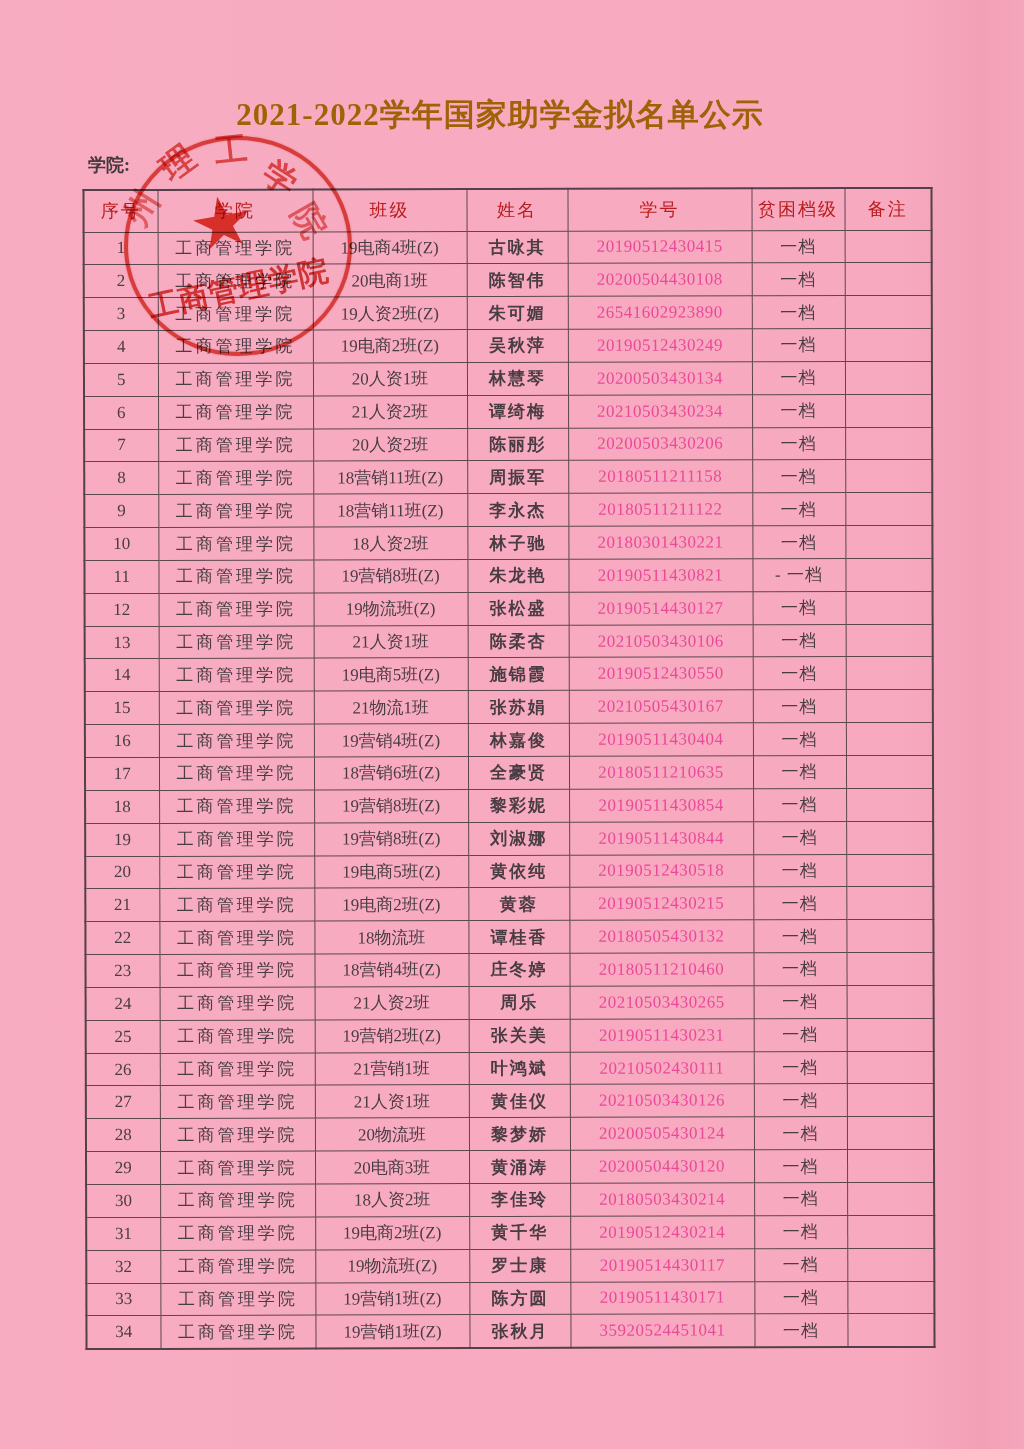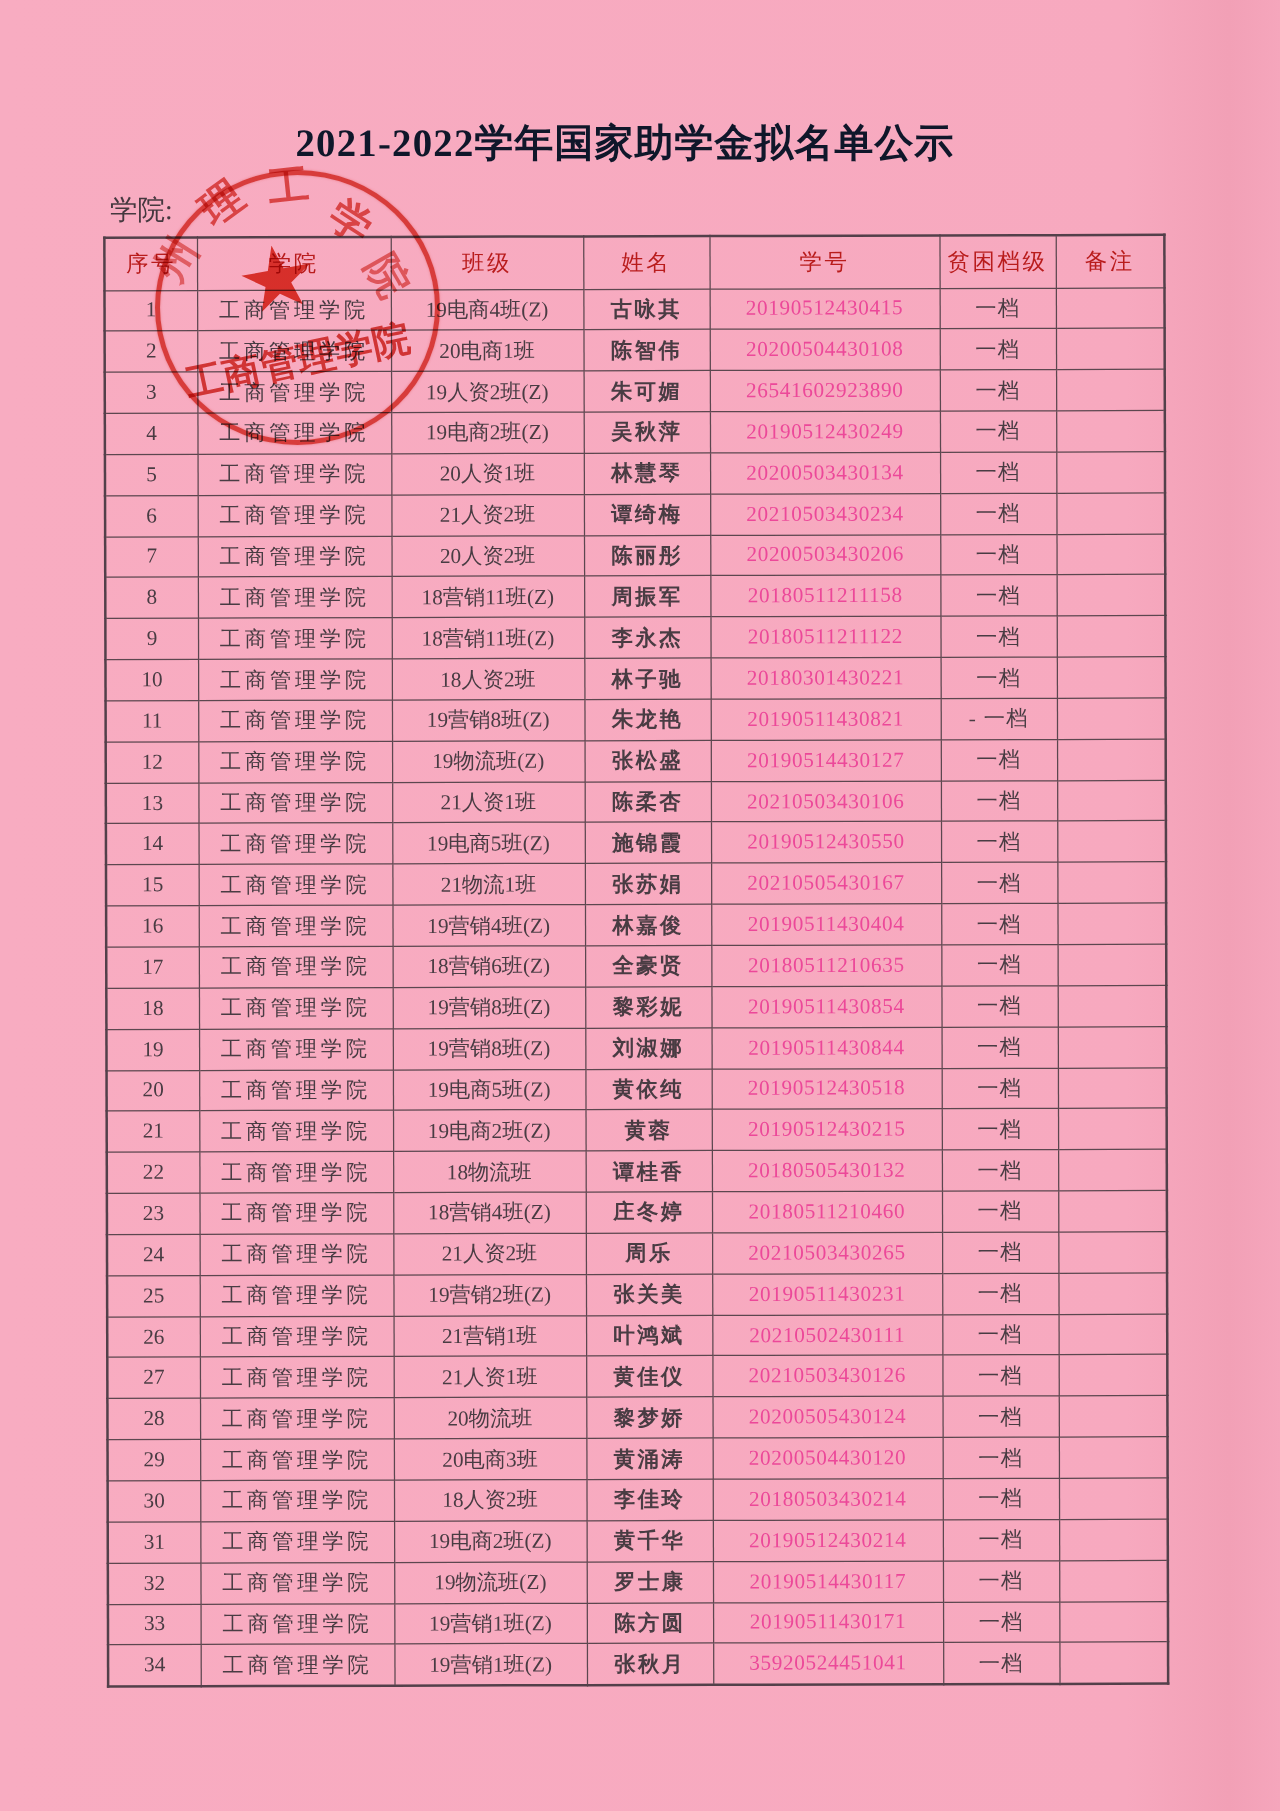--- a/index.html
+++ b/index.html
@@ -4,24 +4,24 @@
 <style>
   html,body{margin:0;padding:0;}
   body{
     width:1024px;height:1449px;position:relative;overflow:hidden;
     background:linear-gradient(90deg,#f8acc1 0%,#f7a9bf 88%,#f2a0b6 96%,#f5a6bc 100%);
     font-family:"Liberation Serif","DejaVu Serif",serif;
   }
   .page{position:absolute;inset:0;}
   .doc-title{
     position:absolute;top:94px;left:0;width:1000px;text-align:center;
-    font-size:31px;font-weight:bold;color:#0f172a;letter-spacing:1px;margin:0;
+    font-size:31px;font-weight:bold;color:#a16207;letter-spacing:1px;margin:0;
   }
   .college-label{
-    position:absolute;left:88px;top:153px;font-size:22px;font-weight:400;color:#45383f;
+    position:absolute;left:88px;top:153px;font-size:18px;font-weight:700;color:#45383f;
   }
   table.roster{
     position:absolute;left:84px;top:188px;width:848px;
     border-collapse:collapse;table-layout:fixed;
     transform:rotate(-0.15deg);
     color:#493c43;
   }
   table.roster th,table.roster td{
     border:1.5px solid #5c474f;text-align:center;vertical-align:middle;
     padding:0 2px;overflow:hidden;white-space:nowrap;

